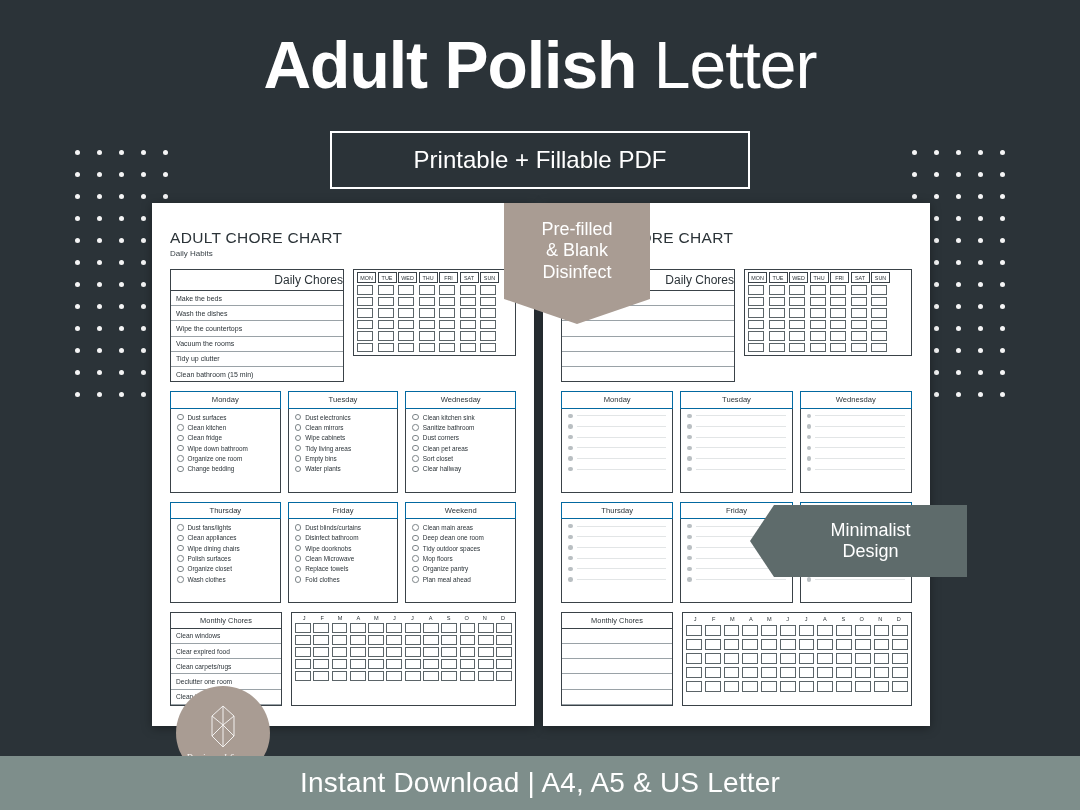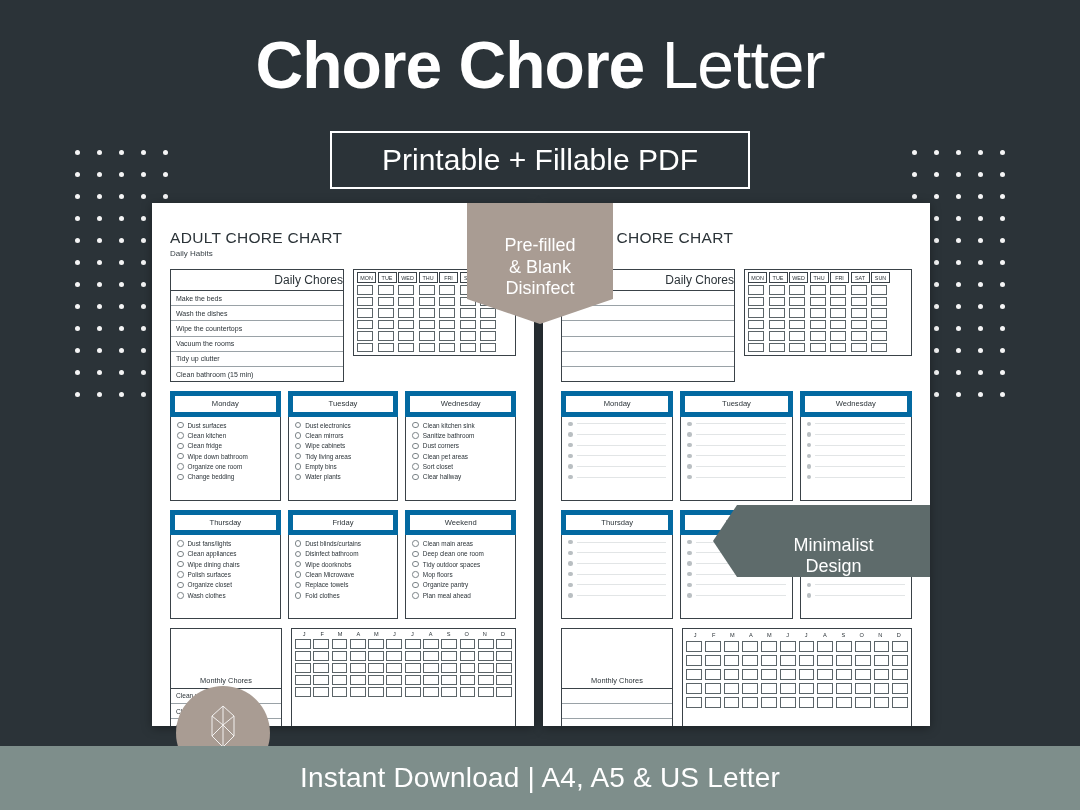--- a/index.html
+++ b/index.html
@@ -22,21 +22,21 @@
     position:absolute;top:32px;left:0;width:1080px;text-align:center;
     color:#ffffff;font-size:66px;letter-spacing:-1px;line-height:1;
   }
   .title .b{font-weight:bold;}
   .title .l{font-weight:300;}
   .subbox{
     position:absolute;top:131px;left:330px;width:420px;height:58px;
     border:2px solid #ffffff;box-sizing:border-box;
     display:flex;align-items:center;justify-content:center;
   }
-  .subbox span{color:#ffffff;font-size:30px;}
+  .subbox span{color:#ffffff;font-size:24px;}
 
   
   .page{
     position:absolute;top:203px;background:#ffffff;
     box-shadow:0 2px 10px rgba(0,0,0,.35);
     overflow:hidden;
   }
   .page.left{left:152px;width:382px;height:523px;}
   .page.right{left:543px;width:387px;height:523px;}
 
@@ -67,41 +67,41 @@
   .chkrow{display:flex;margin-top:2px;}
   .chkrow i{
     display:block;width:14px;height:7.5px;border:1px solid #5b6468;margin-right:4.5px;
   }
   .chkrow i:last-child{margin-right:0;}
 
   
   .days{display:flex;gap:7px;margin-top:9px;}
   .daycard{flex:1;}
   .daycard .hd{
-    border:5px solid #0369a1;text-align:center;font-size:7.6px;padding:3.2px 0;color:#2b3338;
+    border:1px solid #0369a1;text-align:center;font-size:7.6px;padding:3.2px 0;color:#2b3338;
   }
   .daycard .bd{
     border:1px solid #3a4248;border-top:none;padding:5px 6px;min-height:84px;box-sizing:border-box;
   }
   .task{display:flex;align-items:center;margin-bottom:3.4px;}
   .task em{
     width:4.5px;height:4.5px;border-radius:50%;border:1px solid #7c8488;display:block;margin-right:4px;flex:none;
     font-style:normal;
   }
   .task span{font-size:6.4px;color:#2b3338;white-space:nowrap;}
   .blankrow{display:flex;align-items:center;margin-bottom:6.2px;}
   .blankrow em{
     width:4.5px;height:4.5px;border-radius:50%;background:#b9bfc2;display:block;margin-right:4px;flex:none;
   }
   .blankrow i{flex:1;height:1px;background:#e2e5e6;display:block;}
 
   
   .monthly{display:flex;gap:9px;margin-top:9px;}
   .m-table{border:1px solid #3a4248;width:112px;box-sizing:border-box;}
-  .m-head{font-size:7.4px;text-align:center;padding:3px 0;border-bottom:1px solid #3a4248;color:#2b3338;margin-top:44px;}
+  .m-head{font-size:7.4px;text-align:center;padding:3px 0;border-bottom:1px solid #3a4248;color:#2b3338;}
   .m-item{
     font-size:6.6px;padding:2.6px 5px;border-bottom:1px solid #9aa2a7;color:#2b3338;height:9px;line-height:9px;
     white-space:nowrap;overflow:hidden;
   }
   .mgrid{border:1px solid #3a4248;padding:2px 3px;box-sizing:border-box;flex:1;}
   .mrow{display:flex;}
   .mrow span{
     flex:1;font-size:5.6px;text-align:center;color:#2b3338;
   }
   .mcell{display:flex;margin-top:2px;}
@@ -110,21 +110,21 @@
 
   
   .rgrid-wrap{border:1px solid #3a4248;padding:3px;box-sizing:border-box;flex:1;}
   .rcell{display:flex;margin-top:3px;}
   .rcell i{flex:1;height:9px;border:1px solid #5b6468;margin-right:3px;display:block;}
   .rcell i:last-child{margin-right:0;}
 
   
   .badge{
     position:absolute;background:#a99c93;color:#ffffff;text-align:center;
-    display:flex;align-items:flex-end;justify-content:center;
+    display:flex;align-items:center;justify-content:center;margin-left:37px;
   }
   .badge .txt{font-size:18px;line-height:1.18;}
   .badge-prefilled{left:467px;top:203px;width:146px;height:96px;}
   .badge-prefilled:after{
     content:"";position:absolute;left:0;bottom:-25px;width:0;height:0;
     border-left:73px solid transparent;border-right:73px solid transparent;border-top:25px solid #a99c93;
   }
   .badge-minimal{
     left:737px;top:505px;width:193px;height:72px;background:#5e6b6b;
   }
@@ -137,21 +137,21 @@
   .logo{
     position:absolute;left:176px;top:686px;width:94px;height:94px;border-radius:50%;
     background:#a99c93;display:flex;flex-direction:column;align-items:center;justify-content:center;
     color:#ffffff;
   }
   .logo svg{opacity:.85;}
   .logo .cap{font-size:8.5px;font-family:"DejaVu Serif", serif;font-style:italic;margin-top:2px;opacity:.9;}
 
   
   .footer{
-    position:absolute;left:0;bottom:0;width:1080px;height:64px;background:#7e8e8b;
+    position:absolute;left:0;bottom:0;width:1080px;height:54px;background:#7e8e8b;
     display:flex;align-items:center;justify-content:center;
   }
   .footer span{color:#ffffff;font-size:28px;letter-spacing:.2px;}
 </style>
 </head>
 <body>
 
 <div class="stage">
 
   <div class="dots left">
@@ -273,21 +273,21 @@
       <span></span>
       <span></span>
       <span></span>
       <span></span>
       <span></span>
       <span></span>
       <span></span>
     </div>
 
   <div class="title">
-    <span class="b">Chore Chore</span>
+    <span class="b">Adult Polish</span>
     <span class="l">Letter</span>
   </div>
 
   <div class="subbox">
     <span>Printable + Fillable PDF</span>
   </div>
 
   <div class="page left">
     <div class="pg-inner">
       <div class="pg-title">

